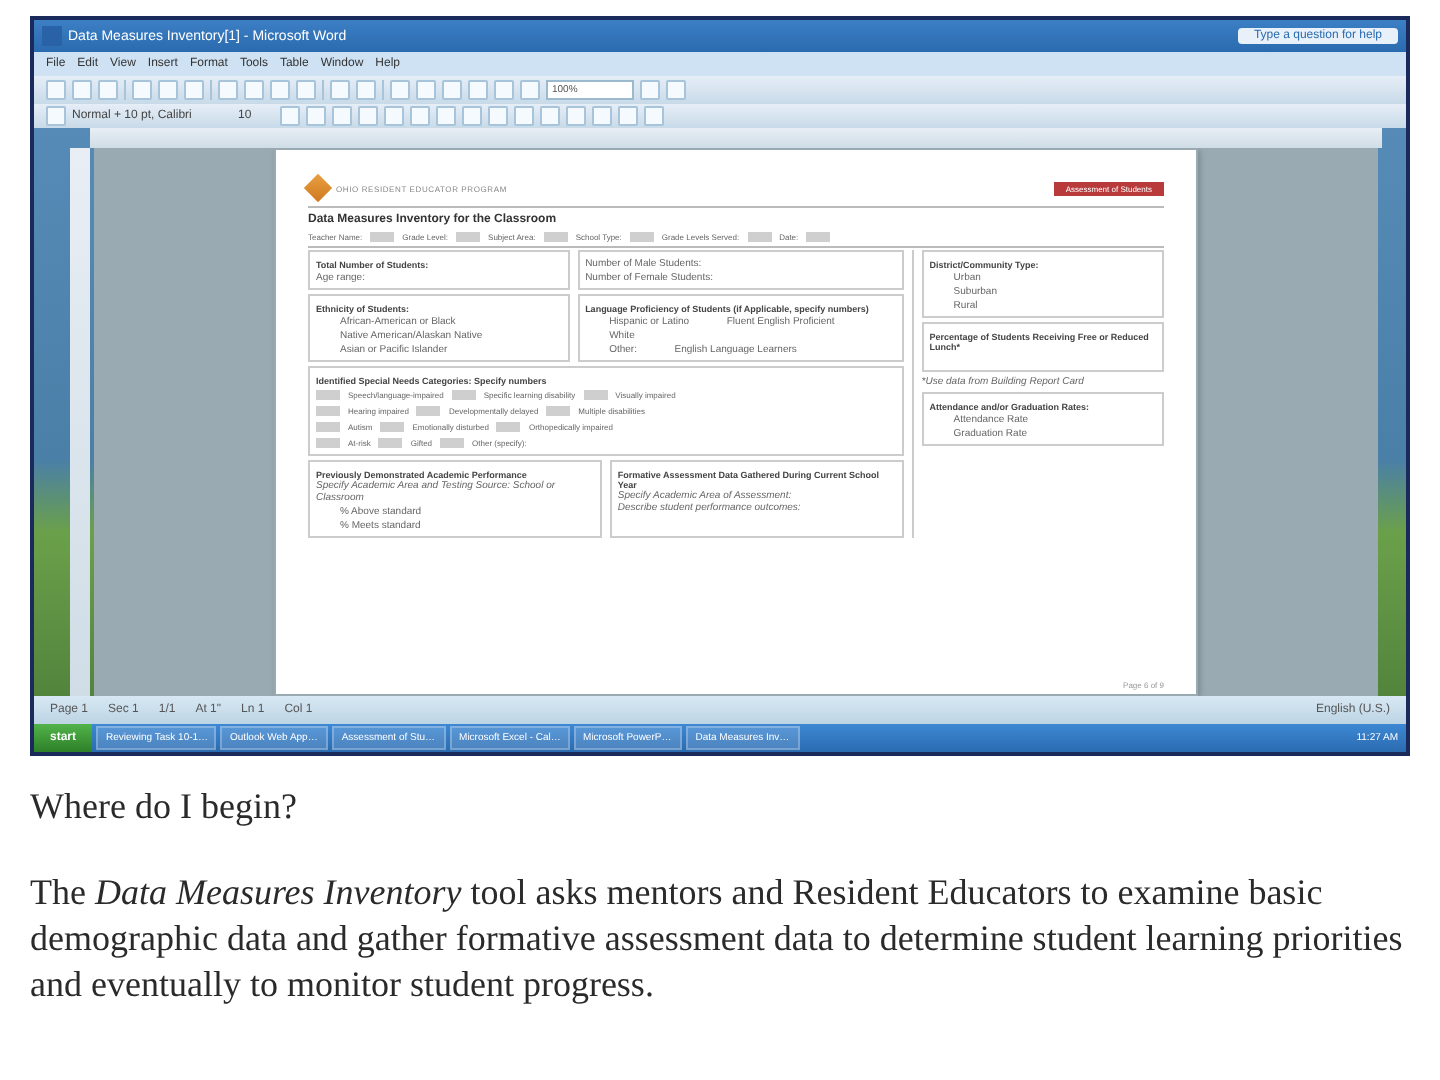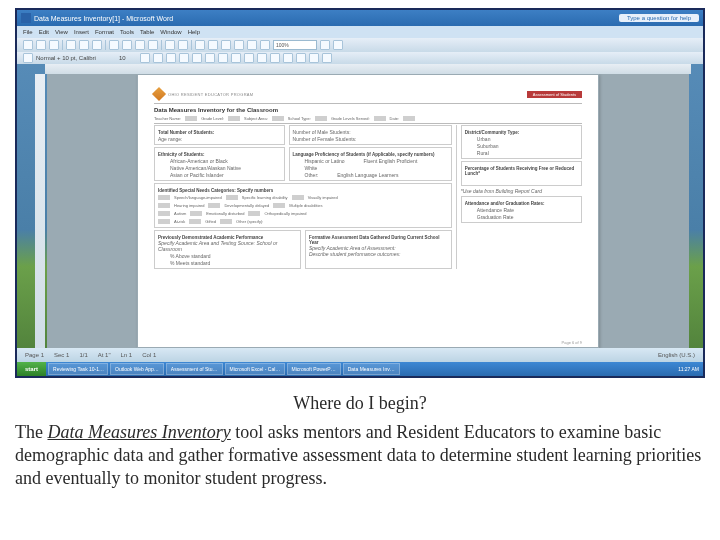--- a/index.html
+++ b/index.html
@@ -34,22 +34,22 @@
   .page .pane-right { border-left:1px solid #ccc; padding-left:4px;}
   .page .chk-row { display:flex; align-items:center; gap:2px; min-height:7px;}
   .page .chk-row .fld{width:10px;}
   .page .footer { position:absolute; bottom:2px; right:16px; font-size:4px; color:#999;}
   .status-bar { position:absolute; left:0; right:0; bottom:14px; height:14px; background:linear-gradient(180deg,#d8e8f4,#bcd4e4); font:6px 'Segoe UI',Tahoma,sans-serif; color:#555; display:flex; align-items:center; padding:0 8px; gap:10px;}
   .taskbar { position:absolute; left:0; right:0; bottom:0; height:14px; background:linear-gradient(180deg,#3d88d4,#2a6bb0); display:flex; align-items:center; padding:0; font:6px 'Segoe UI',Tahoma,sans-serif; color:#fff;}
   .taskbar .start { background:linear-gradient(180deg,#52b34a,#2d8028); padding:0 8px; height:14px; display:flex; align-items:center; font-weight:bold; }
   .taskbar .titem { height:12px; background: rgba(255,255,255,.15); border:1px solid rgba(255,255,255,.25); margin-left:2px; padding:0 4px; display:flex; align-items:center; font-size:5px; max-width:60px; overflow:hidden; white-space:nowrap;}
   .taskbar .clock { margin-left:auto; padding:0 4px; font-size:5px;}
   .caption { position:absolute; top: 392px; left: 15px; right: 15px; font: 18px/1.28 Georgia, 'Times New Roman', serif; color:#2a2a2a;}
-  .caption .q { display:block; margin-bottom:6px;text-align:center;}
-  .caption em { font-style: italic; text-decoration: underline; }
+  .caption .q { display:block; margin-bottom:20px;}
+  .caption em { font-style: italic; }
 </style>
 </head>
 <body>
 
 <div class="slide-frame">
   <div class="desktop-bg"></div>
 
   <div class="title-bar">
     <span class="win-icon"></span>
     <span>Data Measures Inventory[1] - Microsoft Word</span>

